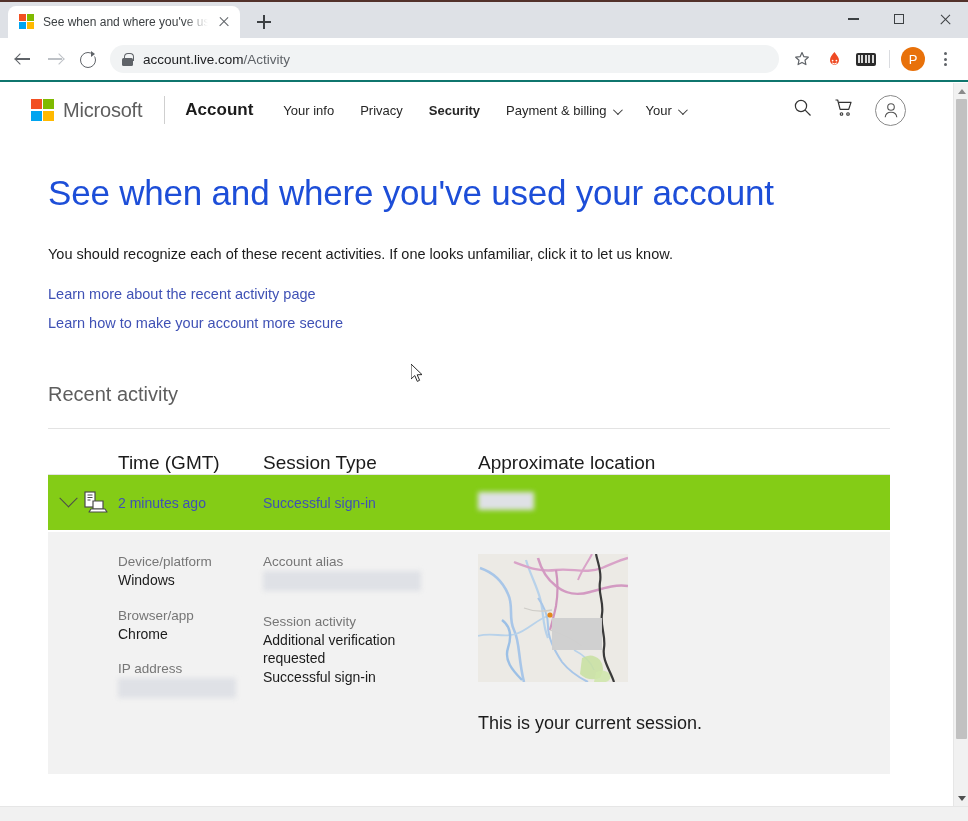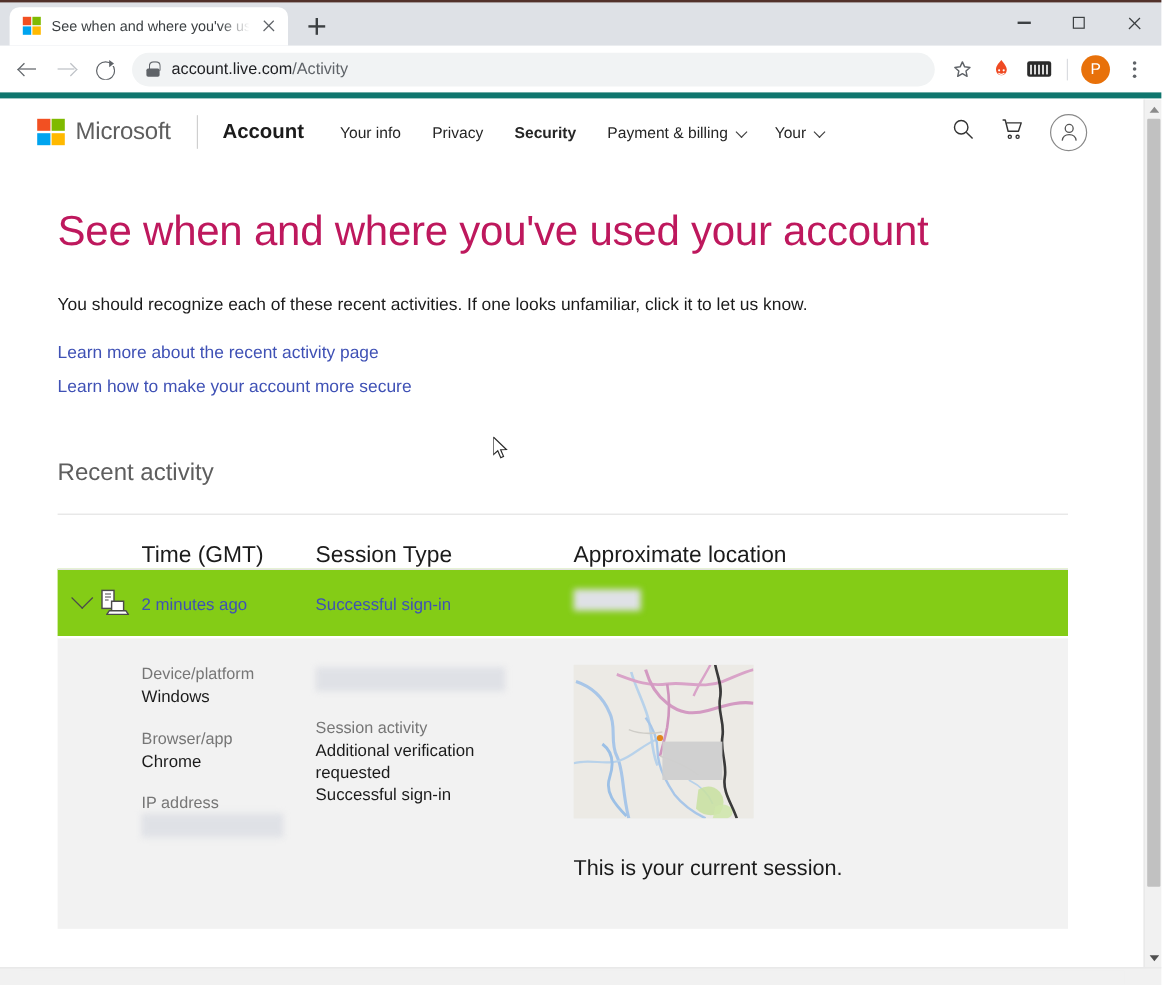--- a/index.html
+++ b/index.html
@@ -54,21 +54,21 @@
   .wc .min { width:11px; height:1.4px; background:#3c4043; }
   .wc .max { width:10px; height:10px; border:1.4px solid #3c4043; }
   .wc .cls { width:13px; height:13px; position:relative; }
   .wc .cls::before, .wc .cls::after {
     content:""; position:absolute; left:0; top:6px; width:13px; height:1.4px; background:#3c4043;
   }
   .wc .cls::before{ transform:rotate(45deg);} .wc .cls::after{ transform:rotate(-45deg);}
 
   .toolbar {
     height:44px; background:#ffffff; display:flex; align-items:center;
-    padding:0 8px; gap:2px; border-bottom:5px solid #0f766e;
+    padding:0 8px; gap:2px; border-bottom:2px solid #0f766e;
   }
   .tb-btn { width:30px; height:30px; display:flex; align-items:center; justify-content:center; position:relative; flex:0 0 30px; }
 
   .arrow-l, .arrow-r { width:16px; height:16px; position:relative; }
   .arrow-l::before, .arrow-r::before {
     content:""; position:absolute; top:7.2px; width:14px; height:1.5px; background:#5f6368; left:1px;
   }
   .arrow-l::after {
     content:""; position:absolute; left:1px; top:4px; width:7px; height:7px;
     border-left:1.5px solid #5f6368; border-bottom:1.5px solid #5f6368; transform:rotate(45deg);
@@ -149,21 +149,21 @@
   .caret { display:inline-block; width:7px; height:7px; border-right:1.3px solid #3b3b3b;
            border-bottom:1.3px solid #3b3b3b; transform:rotate(45deg) translateY(-2px);
            margin-left:6px; vertical-align:middle; }
   .navright { margin-left:auto; display:flex; align-items:center; gap:21px; padding-right:32px; }
   .avatar-circle { width:31px; height:31px; border-radius:50%; border:1.2px solid #8a8a8a;
                    display:flex; align-items:center; justify-content:center; }
 
   
   .content { padding:0 48px; }
   h1.page-title {
-    font-size:35px; font-weight:400; color:#be185d; margin-top:36px;
+    font-size:35px; font-weight:400; color:#1d4ed8; margin-top:36px;
     letter-spacing:-0.2px; line-height:1.15;
   }
   .lede { font-size:14.5px; color:#1b1b1b; margin-top:33px; }
   .link-list { margin-top:24px; display:flex; flex-direction:column; gap:13px; }
   a.inline-link { font-size:14.5px; color:#3f51b5; text-decoration:none; }
 
   h2.section-title { font-size:20px; font-weight:400; color:#5e5e5e; margin-top:52px; }
 
   .table { margin-top:22px; border-top:1px solid #e3e3e3; }
   .thead { display:flex; height:45px; align-items:flex-end; font-size:19px; color:#1b1b1b; }
@@ -386,20 +386,21 @@
               <div class="dvalue">Windows</div>
               <div class="dlabel">Browser/app</div>
               <div class="dvalue">Chrome</div>
               <div class="dlabel">IP address</div>
               <div class="dvalue">
                 <span class="redact" style="display:inline-block;width:118px;height:20px;"></span>
               </div>
             </div>
 
             <div class="dcol two">
+              <div class="dlabel">Account alias</div>
               <div class="dvalue">
                 <span class="redact" style="display:inline-block;width:158px;height:20px;"></span>
               </div>
               <div class="dlabel">Session activity</div>
               <div class="dvalue" style="width:150px;">Additional verification requested</div>
               <div class="dvalue" style="margin-top:0;">Successful sign-in</div>
             </div>
 
             <div class="dcol three">
               <div class="mapbox">

